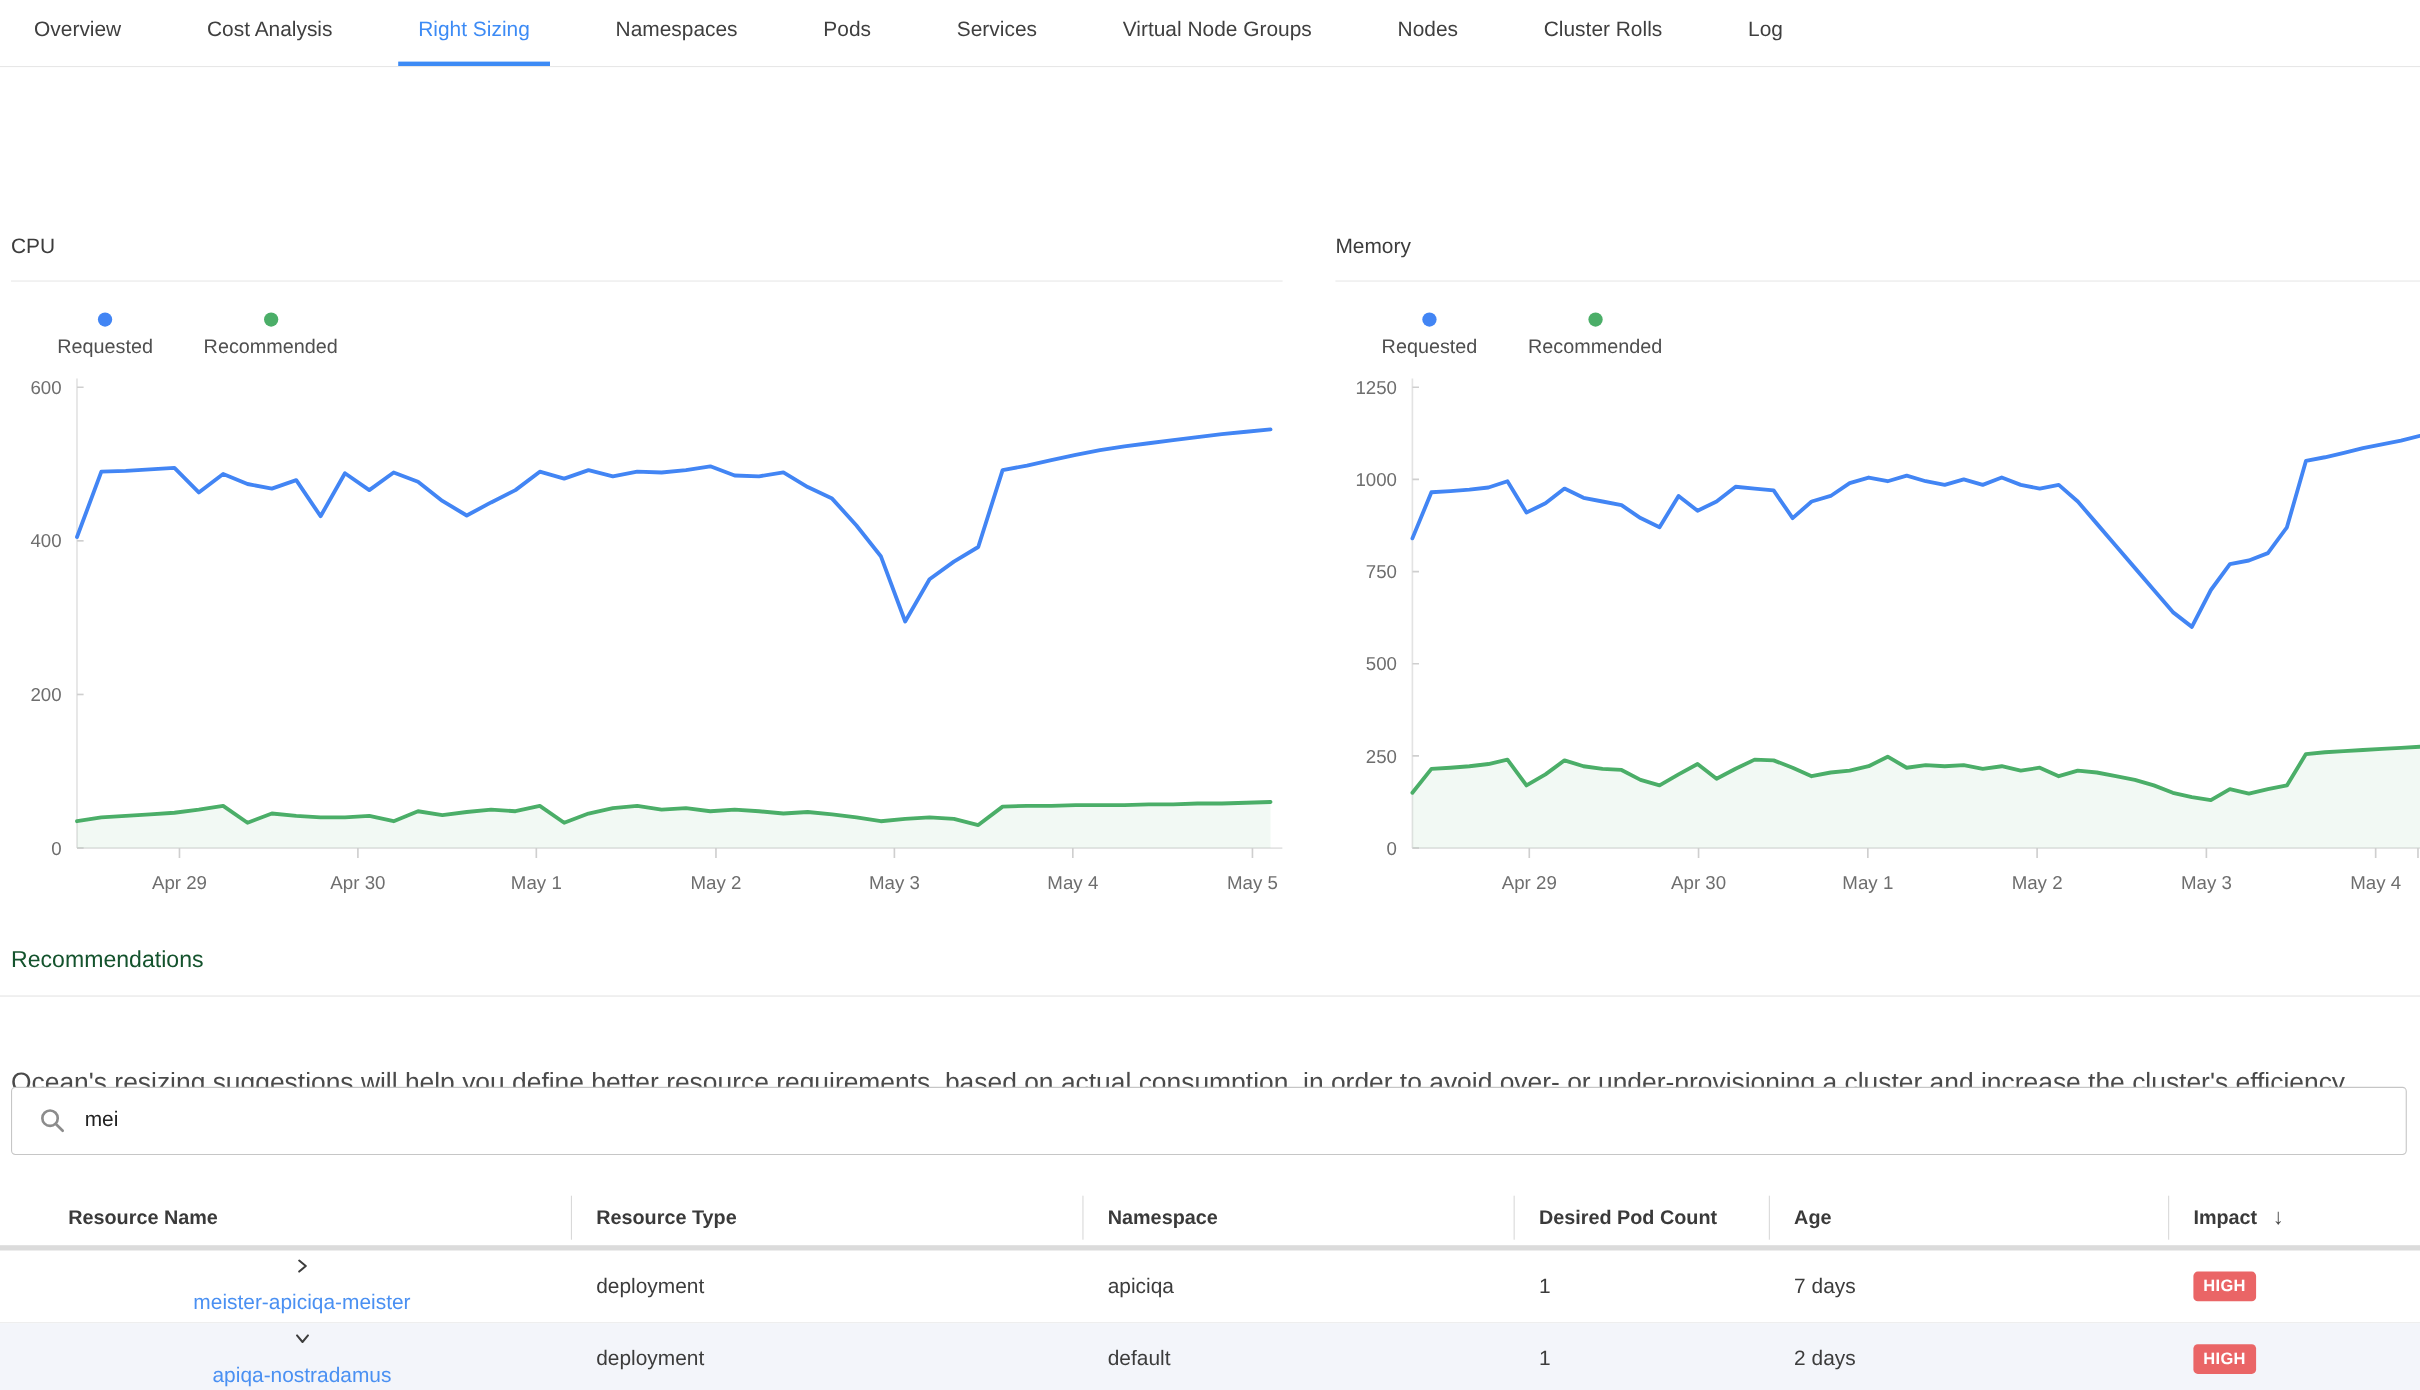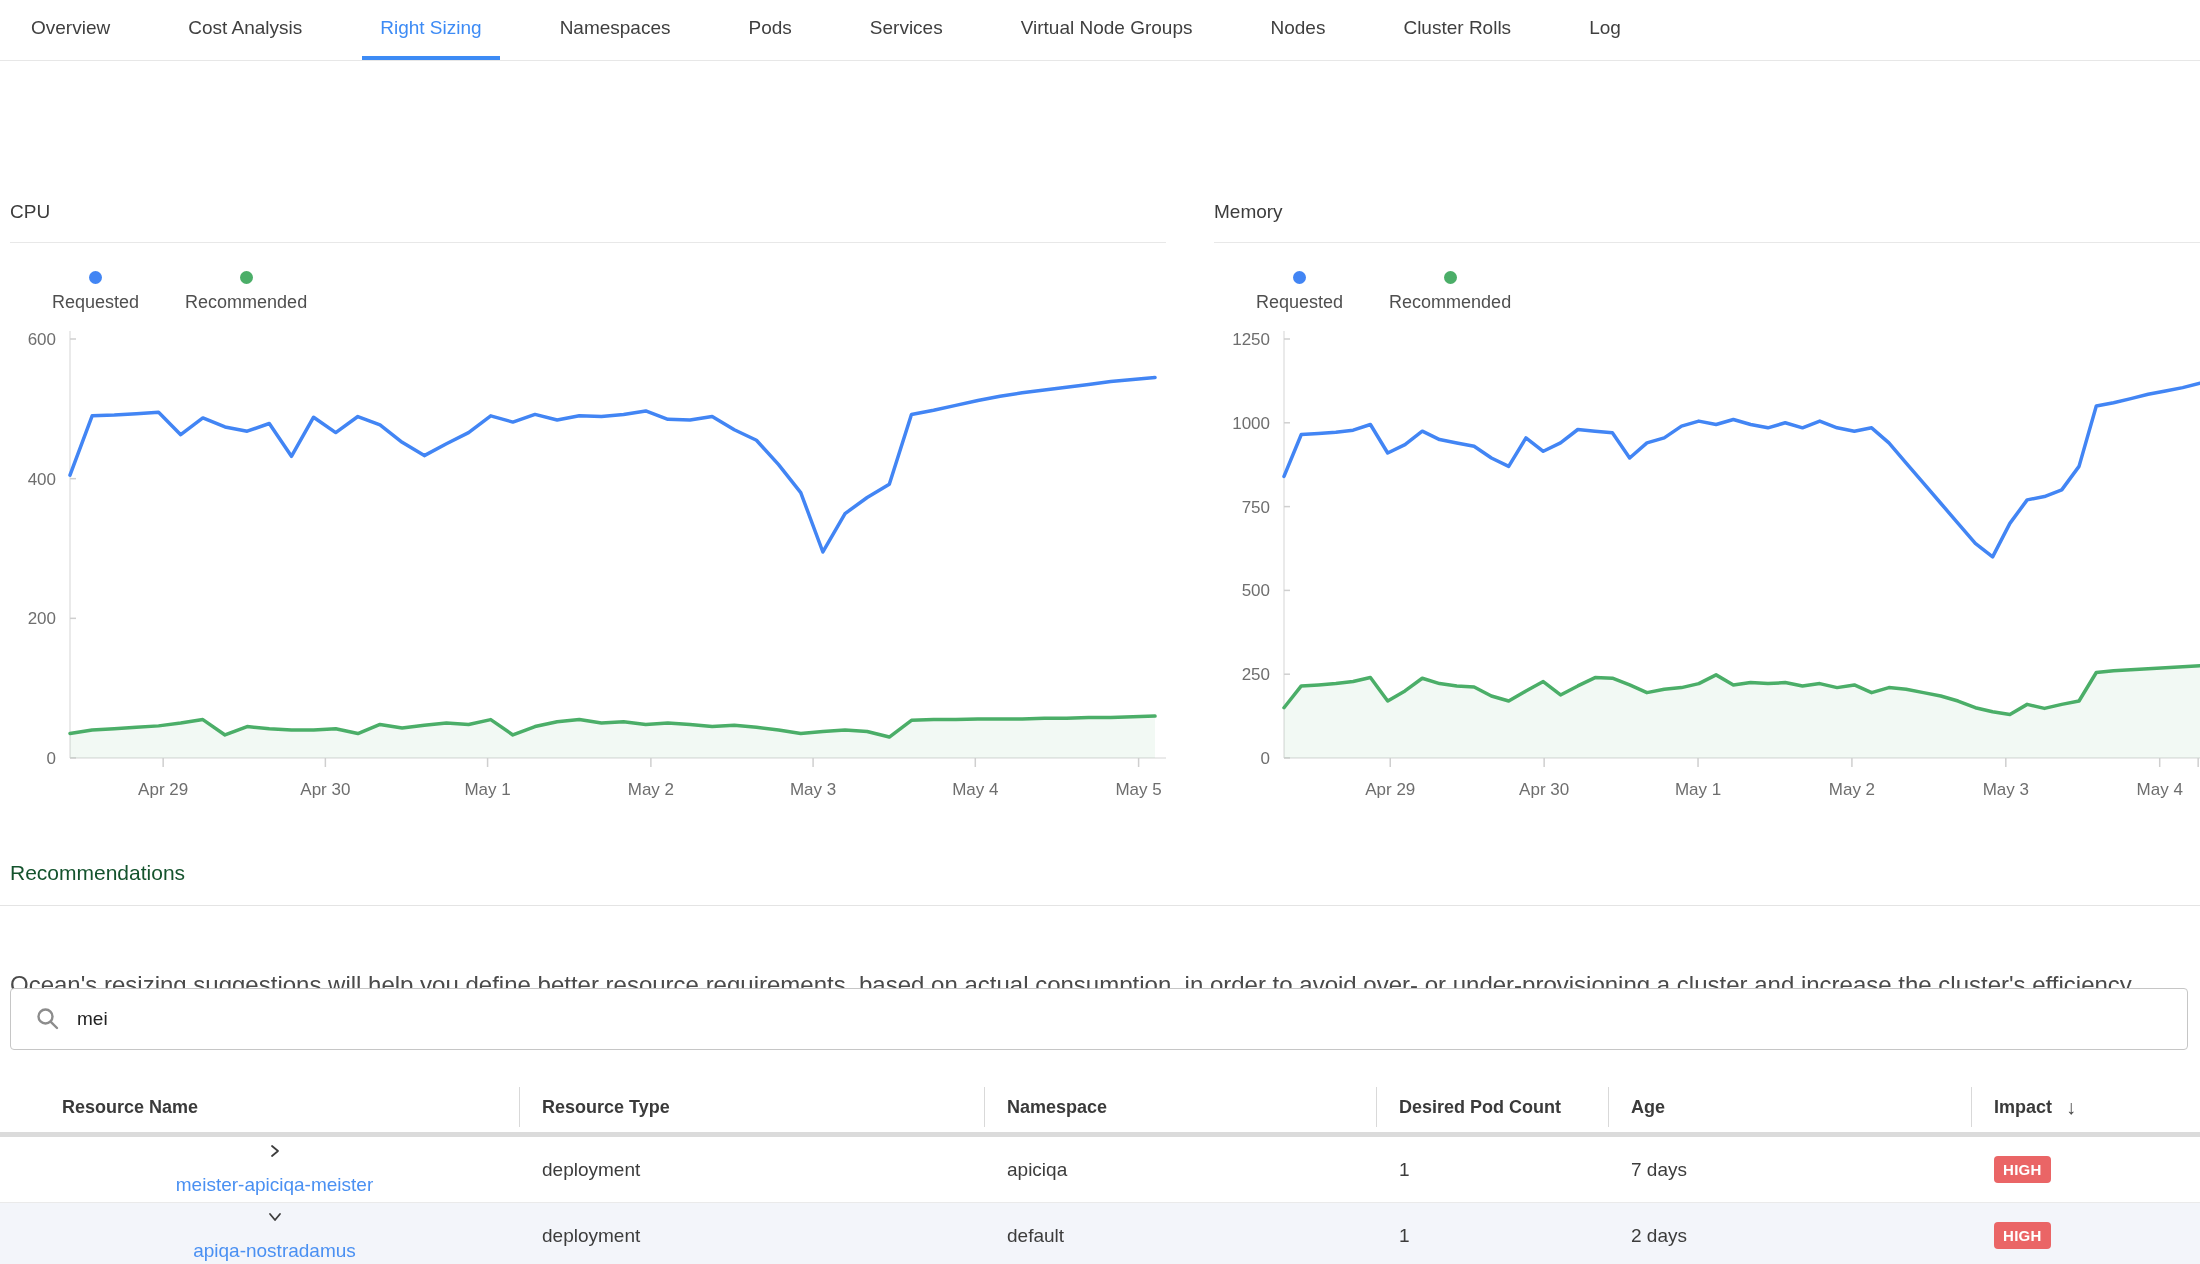--- a/index.html
+++ b/index.html
@@ -18,21 +18,21 @@
   .res-header { position:absolute; top:61px; left:0; right:0; height:90px;
     border-bottom:1px solid #e2e2e2; }
   .res-title { position:absolute; left:10px; top:48px; font-size:19px; font-weight:500; color:#3c3c3c; }
   .range-tabs { position:absolute; right:8px; bottom:-1px; display:flex; }
   .range-tab { padding:0 34px; height:46px; display:flex; align-items:center;
     font-size:18px; font-weight:700; color:#9b9b9b; border-bottom:3px solid transparent; cursor:pointer; }
   .range-tab.active { color:var(--accent,#3d8bf5); border-bottom-color:var(--accent,#3d8bf5); }
 
   
   .charts { position:absolute; top:151px; left:0; right:0; height:649px; }
-  .chart-panel { position:absolute; top:50px; }
+  .chart-panel { position:absolute; top:63px; }
   .chart-panel[data-chart="0"] { left:10px;  width:1156px; }
   .chart-panel[data-chart="1"] { left:1214px; width:986px; }
   .chart-title { font-size:19px; font-weight:500; color:#3c3c3c; padding-bottom:19px;
     border-bottom:1px solid #e8e8e8; }
   .legend { margin:36px 0 0 42px; display:flex; gap:46px; align-items:center; height:26px; }
   .legend-item { display:flex; align-items:center; gap:8px; font-size:18px; color:#4f4f4f;flex-direction:column; }
   .legend-item .dot { width:13px; height:13px; border-radius:50%; }
   .chart-panel svg { display:block; margin-top:18px; font-family:inherit; }
 
   

